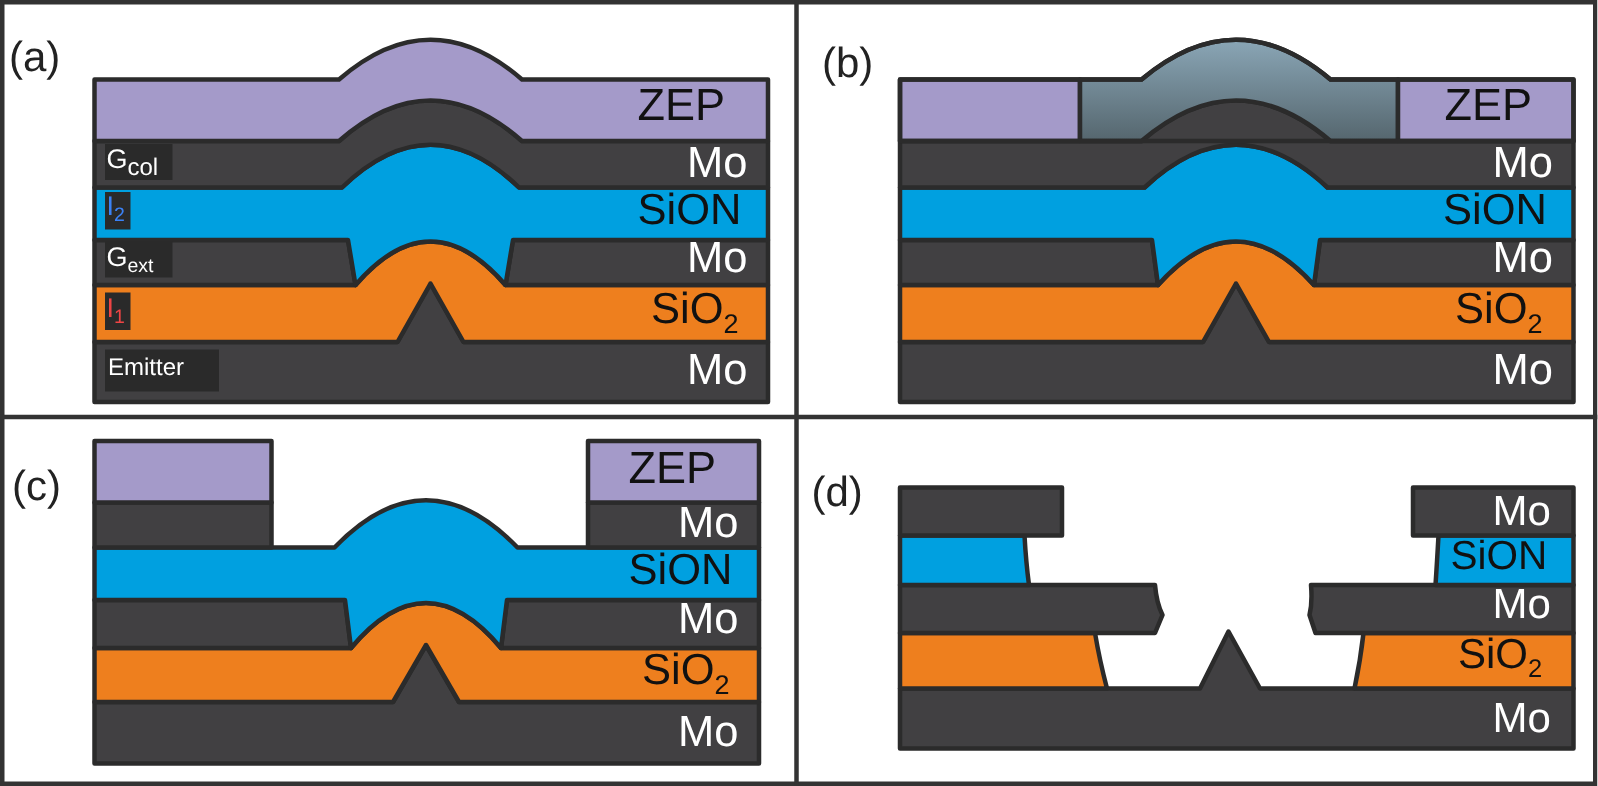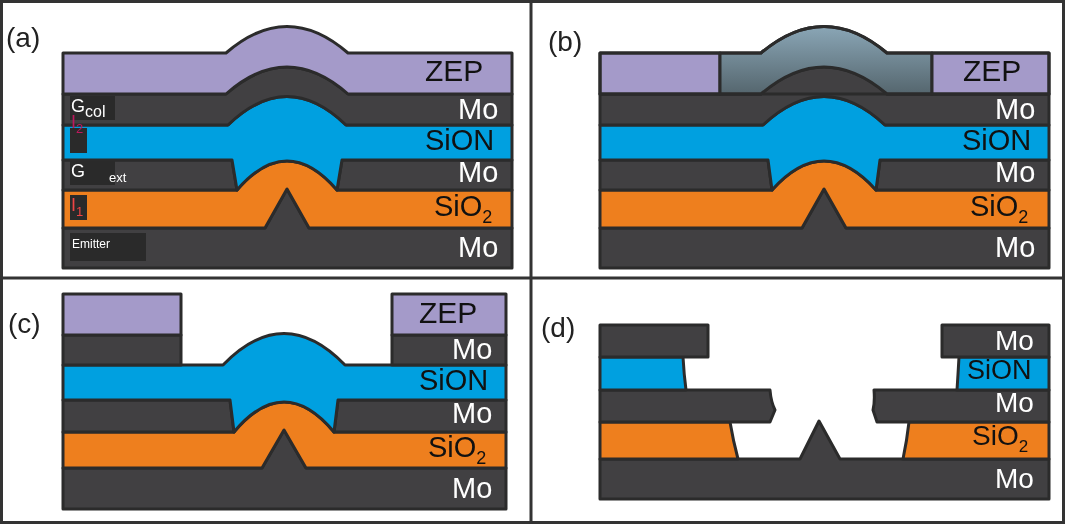--- a/index.html
+++ b/index.html
@@ -101,24 +101,24 @@
 <div class="panel-label" style="left:541px; top:312px;">(d)</div>
 
 <div class="lbl" style="position:absolute; left:425px; top:54px; font-size:30px; color:#111;">ZEP</div>
 <div class="lbl" style="position:absolute; left:458px; top:93px; font-size:29px; color:#fff;">Mo</div>
 <div class="lbl" style="position:absolute; left:425px; top:124px; font-size:29px; color:#111;">SiON</div>
 <div class="lbl" style="position:absolute; left:458px; top:156px; font-size:29px; color:#fff;">Mo</div>
 <div class="lbl" style="position:absolute; left:434px; top:190px; font-size:29px; color:#111;"><span>SiO</span><sub style="font-size:18px;">2</sub></div>
 <div class="lbl" style="position:absolute; left:458px; top:231px; font-size:29px; color:#fff;">Mo</div>
 
 <div class="lbl" style="position:absolute; left:71px; top:96px; font-size:18px; color:#fff;"><span>G</span><sub style="font-size:16px;">col</sub></div>
-<div class="lbl" style="position:absolute; left:71px; top:112px; font-size:18px; color:#be185d;"><span>I</span><sub style="font-size:13px;">2</sub></div>
-<div class="lbl" style="position:absolute; left:71px; top:161px; font-size:18px; color:#fff;"><span>G</span><sub style="font-size:13px;margin-left:24px;">ext</sub></div>
+<div class="lbl" style="position:absolute; left:71px; top:127px; font-size:18px; color:#3b82f6;"><span>I</span><sub style="font-size:13px;">2</sub></div>
+<div class="lbl" style="position:absolute; left:71px; top:161px; font-size:18px; color:#fff;"><span>G</span><sub style="font-size:13px;">ext</sub></div>
 <div class="lbl" style="position:absolute; left:71px; top:195px; font-size:18px; color:#ef4444;"><span>I</span><sub style="font-size:13px;">1</sub></div>
-<div class="lbl" style="position:absolute; left:72px; top:237px; font-size:12px; color:#fff;">Emitter</div>
+<div class="lbl" style="position:absolute; left:72px; top:237px; font-size:16px; color:#fff;">Emitter</div>
 
 <div class="lbl" style="position:absolute; left:963px; top:54px; font-size:30px; color:#111;">ZEP</div>
 <div class="lbl" style="position:absolute; left:995px; top:93px; font-size:29px; color:#fff;">Mo</div>
 <div class="lbl" style="position:absolute; left:962px; top:124px; font-size:29px; color:#111;">SiON</div>
 <div class="lbl" style="position:absolute; left:995px; top:156px; font-size:29px; color:#fff;">Mo</div>
 <div class="lbl" style="position:absolute; left:970px; top:190px; font-size:29px; color:#111;"><span>SiO</span><sub style="font-size:18px;">2</sub></div>
 <div class="lbl" style="position:absolute; left:995px; top:231px; font-size:29px; color:#fff;">Mo</div>
 
 <div class="lbl" style="position:absolute; left:419px; top:296px; font-size:30px; color:#111;">ZEP</div>
 <div class="lbl" style="position:absolute; left:452px; top:333px; font-size:29px; color:#fff;">Mo</div>

